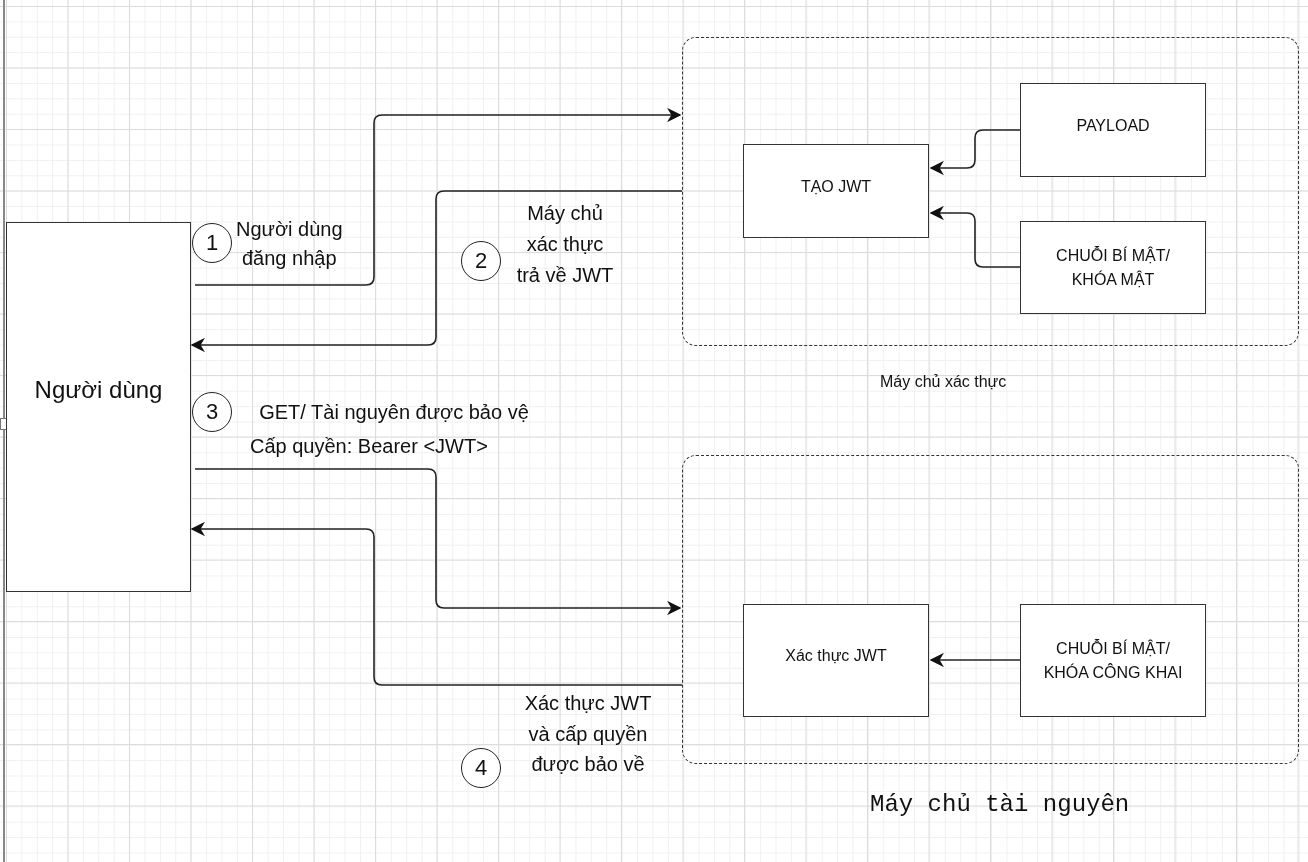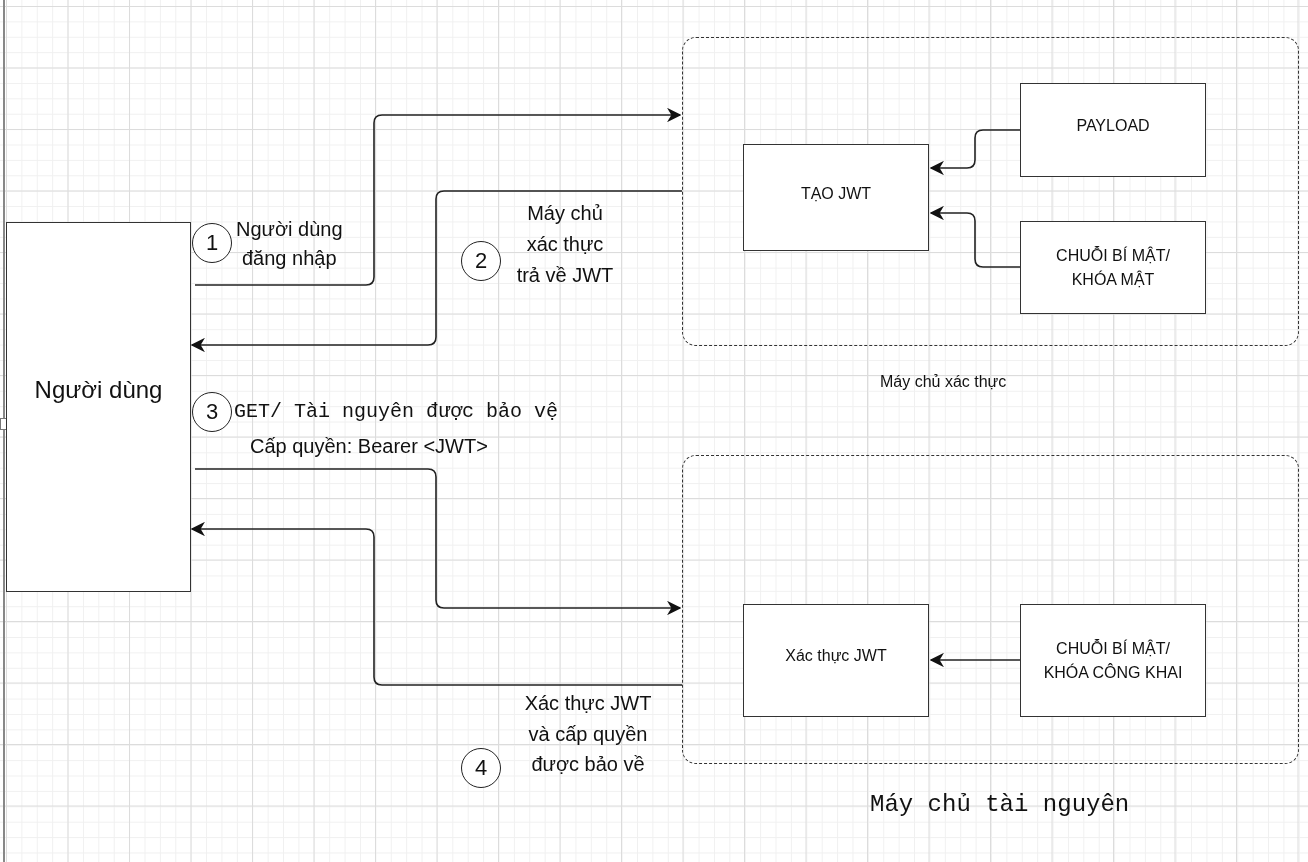--- a/index.html
+++ b/index.html
@@ -48,21 +48,21 @@
   <path d="M682,685 L382,685 Q374,685 374,677 L374,537 Q374,529 366,529 L192,529" marker-end="url(#ah)"></path>
   <path d="M1020,130 L983,130 Q975,130 975,138 L975,160 Q975,168 967,168 L931,168" marker-end="url(#ah)"></path>
   <path d="M1020,267 L983,267 Q975,267 975,259 L975,221 Q975,213 967,213 L931,213" marker-end="url(#ah)"></path>
   <path d="M1020,660 L931,660" marker-end="url(#ah)"></path>
 </svg>
 
 <div class="box" style="left:6px; top:222px; width:185px; height:370px; font-size:24px;">
   <span style="margin-top:-34px;">Người dùng</span>
 </div>
 
-<div class="box" style="left:743px; top:144px; width:186px; height:107px; font-size:16px;">
+<div class="box" style="left:743px; top:144px; width:186px; height:94px; font-size:16px;">
   <span style="margin-top:-8px;">TẠO JWT</span>
 </div>
 <div class="box" style="left:1020px; top:83px; width:186px; height:94px; font-size:16px;">
   <span style="margin-top:-8px;">PAYLOAD</span>
 </div>
 <div class="box" style="left:1020px; top:221px; width:186px; height:93px; font-size:16px; flex-direction:column; line-height:24px;">
   <span>CHUỖI BÍ MẬT/</span>
   <span>KHÓA MẬT</span>
 </div>
 <div class="label" style="left:880px; top:373px; font-size:16px;">Máy chủ xác thực</div>
@@ -90,21 +90,21 @@
 <div class="label" style="left:505px; top:198px; width:120px; font-size:20px; line-height:31px;">
   <div>Máy chủ</div>
   <div>xác thực</div>
   <div>trả về JWT</div>
 </div>
 
 <div class="circle" style="left:192px; top:392px;">
   <span>3</span>
 </div>
 <div class="label" style="left:234px; top:395px; width:320px; font-size:20px; line-height:34px;">
-  <div style="text-align:left;font-family:Liberation Mono, monospace;">GET/ Tài nguyên được bảo vệ</div>
+  <div style="text-align:center;">GET/ Tài nguyên được bảo vệ</div>
   <div style="text-align:left; padding-left:16px;">Cấp quyền: Bearer &lt;JWT&gt;</div>
 </div>
 
 <div class="circle" style="left:461px; top:748px;">
   <span>4</span>
 </div>
 <div class="label" style="left:508px; top:688px; width:160px; font-size:20px; line-height:30.5px;">
   <div>Xác thực JWT</div>
   <div>và cấp quyền</div>
   <div>được bảo về</div>

